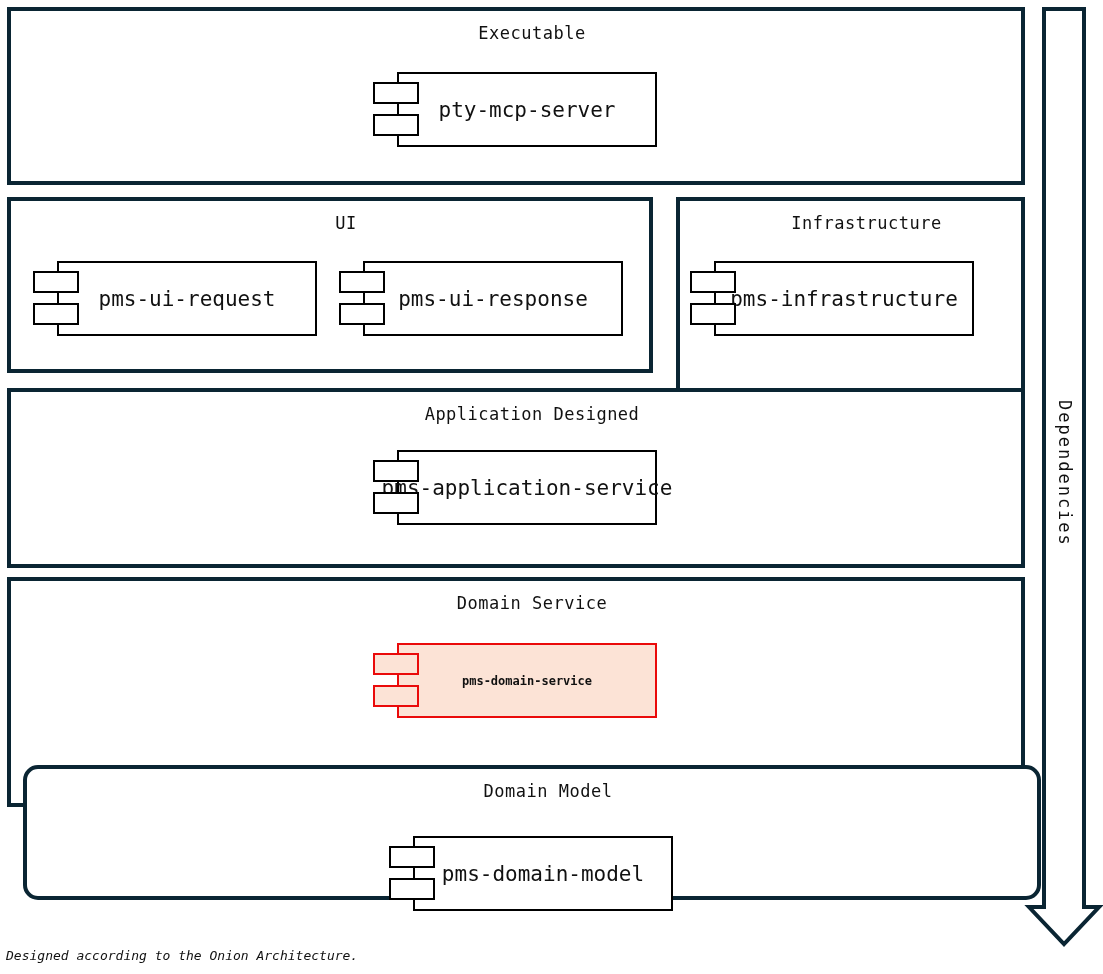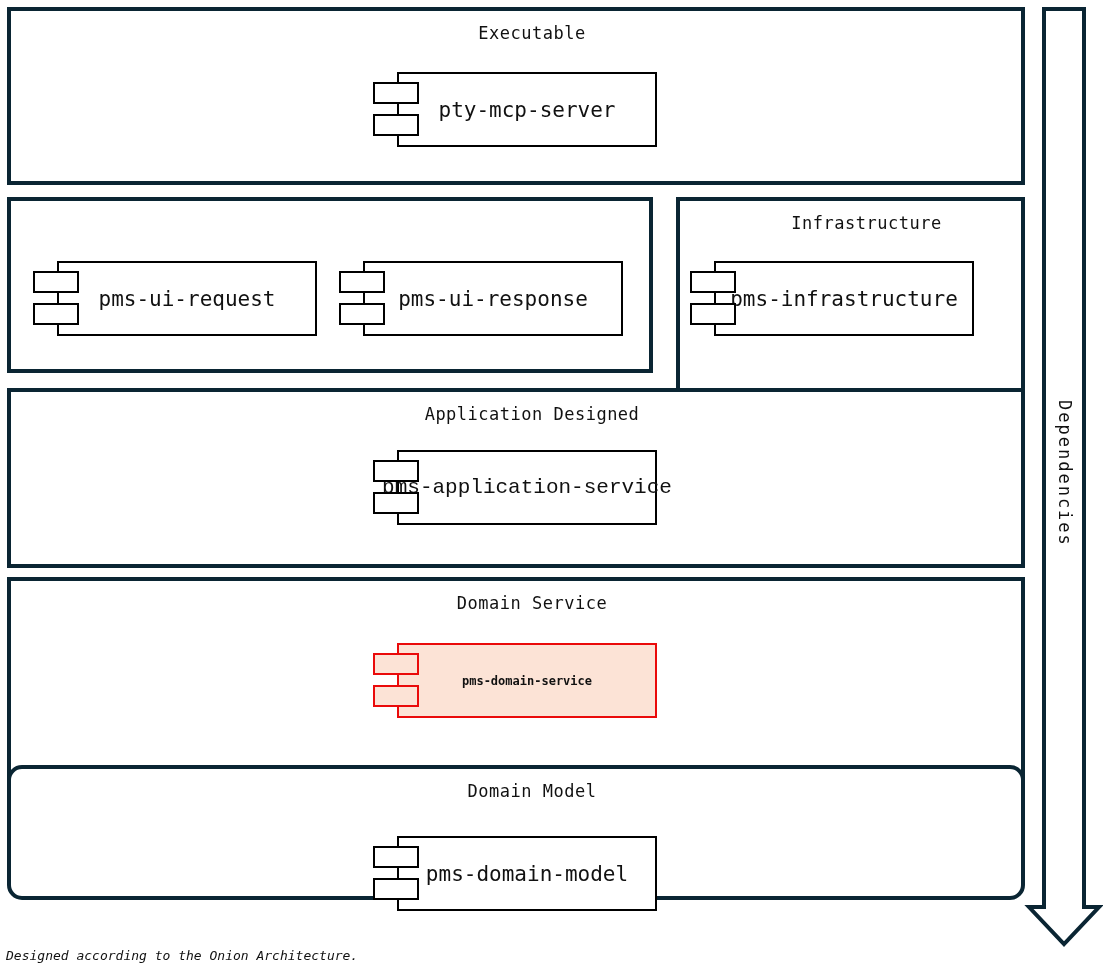--- a/index.html
+++ b/index.html
@@ -19,21 +19,21 @@
   .canvas{position:absolute;inset:0;}
   .layer{
     position:absolute;border:4px solid var(--layer-border);
     background:var(--background);
   }
   #layer-executable{left:7px;top:7px;width:1018px;height:178px;}
   #layer-ui{left:7px;top:197px;width:646px;height:176px;}
   #layer-infrastructure{left:676px;top:197px;width:349px;height:224px;}
   #layer-application-service{left:7px;top:388px;width:1018px;height:180px;}
   #layer-domain-service{left:7px;top:577px;width:1018px;height:230px;}
-  #layer-domain-model{left:7px;top:765px;width:1018px;height:135px;border-radius:15px;}
+  #layer-domain-model{left:23px;top:765px;width:1018px;height:135px;border-radius:15px;}
   .layer-title{
     position:absolute;left:0;right:0;top:12px;text-align:center;
     font-size:17px;letter-spacing:0.5px;white-space:pre;padding-left:32px;
   }
   .component{
     position:absolute;width:260px;height:75px;
     border:2px solid var(--component-border);background:var(--background);
     display:flex;align-items:center;justify-content:center;
   }
   .component .label{font-size:21px;white-space:pre;}
@@ -48,21 +48,21 @@
   }
   .component.highlight .tab{
     border-color:var(--highlight-border);background:var(--highlight-fill);
   }
   .component.highlight .label{font-weight:bold;font-size:12px;}
   
   #cmp-pty-mcp-server{left:386px;top:61px;}
   #cmp-pms-ui-request{left:46px;top:60px;}
   #cmp-pms-ui-response{left:352px;top:60px;}
   #cmp-pms-infrastructure{left:34px;top:60px;}
-  #cmp-pms-application-service{left:386px;top:58px;font-family:Liberation Mono, monospace;}
+  #cmp-pms-application-service{left:386px;top:58px;}
   #cmp-pms-domain-service{left:386px;top:62px;}
   #cmp-pms-domain-model{left:386px;top:67px;}
   .dep-arrow-svg{position:absolute;left:1019px;top:0;width:84px;height:950px;}
   .dep-label{
     position:absolute;left:1044px;top:390px;width:42px;height:166px;
     writing-mode:vertical-rl;display:flex;align-items:center;justify-content:center;
     font-size:17px;letter-spacing:2px;white-space:pre;
   }
   .caption{
     position:absolute;left:6px;top:948px;font-size:13px;font-style:italic;
@@ -77,20 +77,21 @@
   <div class="layer" id="layer-executable">
     <div class="layer-title">Executable</div>
     <div class="component" id="cmp-pty-mcp-server">
       <span class="tab t1"></span>
       <span class="tab t2"></span>
       <span class="label">pty-mcp-server</span>
     </div>
   </div>
 
   <div class="layer" id="layer-ui">
+    <div class="layer-title">UI</div>
     <div class="component" id="cmp-pms-ui-request">
       <span class="tab t1"></span>
       <span class="tab t2"></span>
       <span class="label">pms-ui-request</span>
     </div>
     <div class="component" id="cmp-pms-ui-response">
       <span class="tab t1"></span>
       <span class="tab t2"></span>
       <span class="label">pms-ui-response</span>
     </div>

